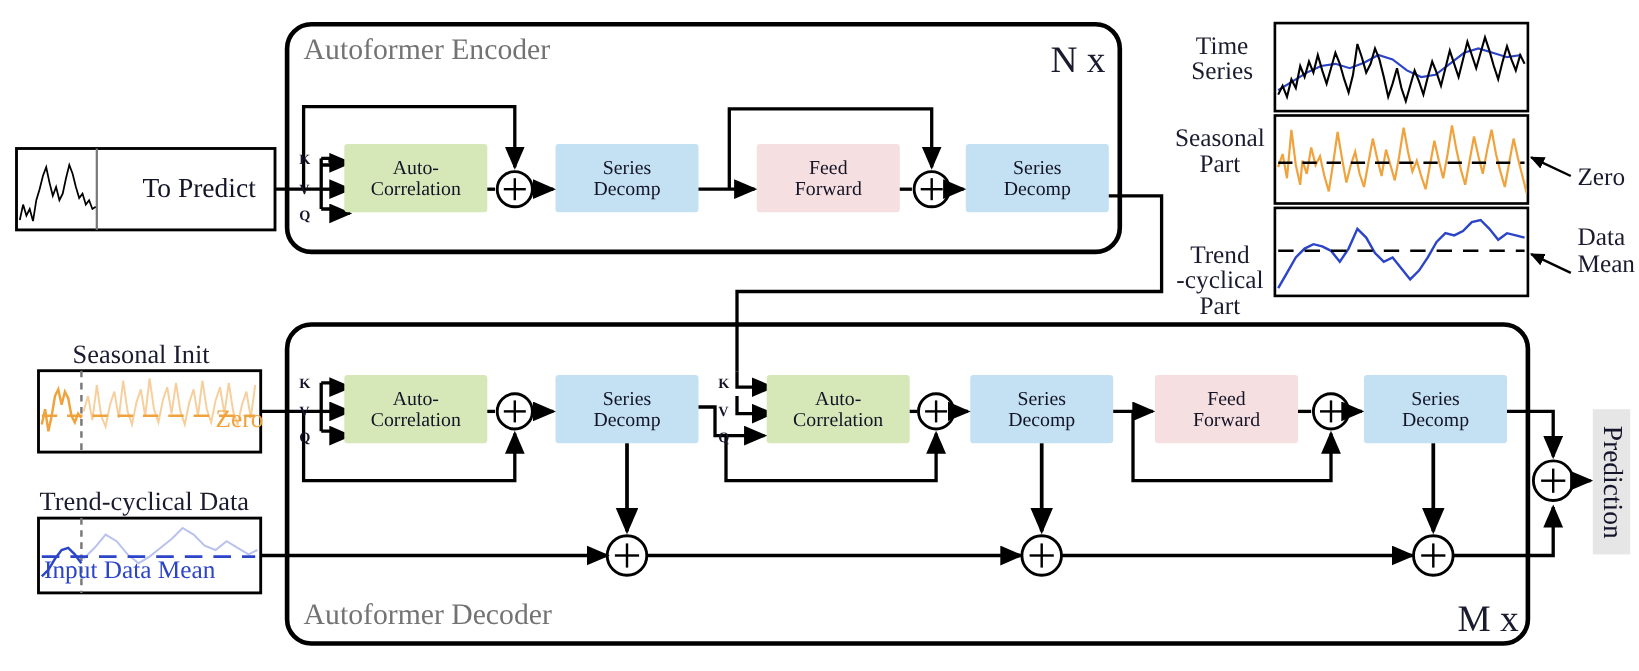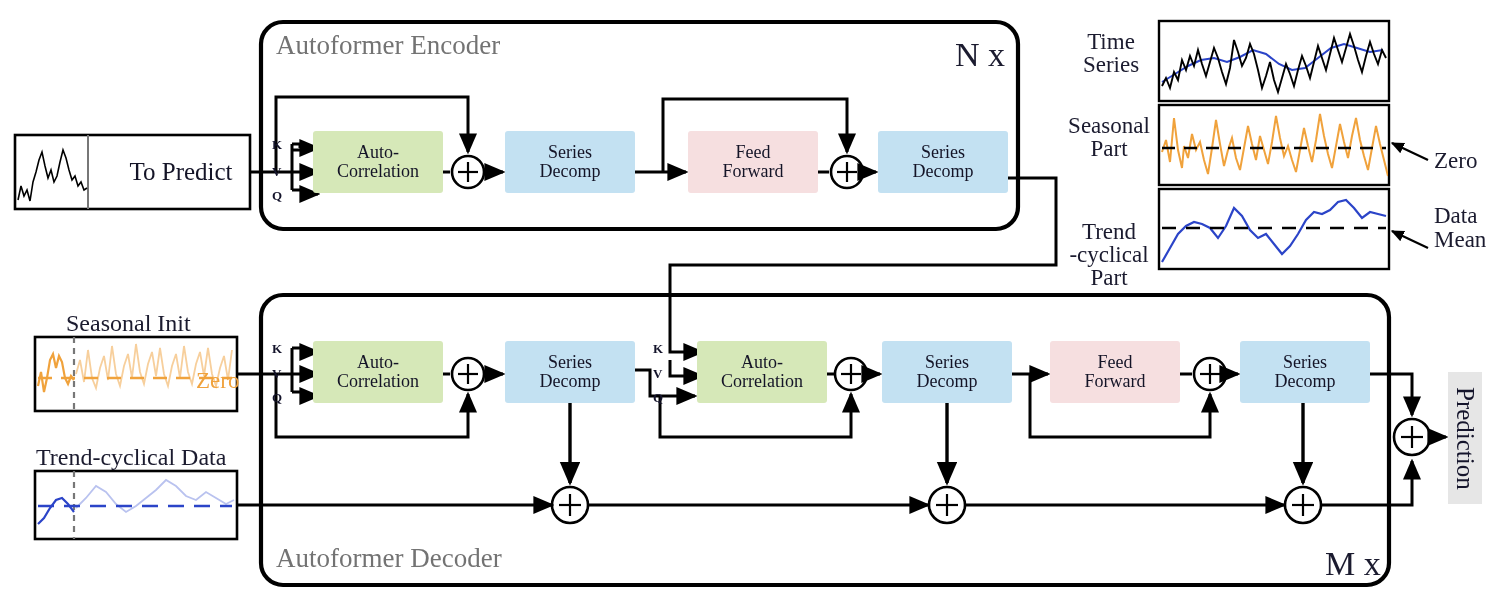--- a/index.html
+++ b/index.html
@@ -311,20 +311,21 @@
     <span>Decomp</span>
   </div>
 
   <div class="boxtitle" style="left:276px;top:543px;">Autoformer Decoder</div>
   <div class="nx" style="left:1325px;top:545px;">M x</div>
 
   <div class="lbl" style="left:66px;top:310px;font-size:24px;">Seasonal Init</div>
   <div class="lbl" style="left:196px;top:368px;font-size:23px;color:#f0a23c;">Zero</div>
 
   <div class="lbl" style="left:36px;top:444px;font-size:24px;">Trend-cyclical Data</div>
+  <div class="lbl" style="left:40px;top:505px;font-size:23px;color:#2b44c8;">Input Data Mean</div>
 
   <div class="kvq" style="left:272px;top:341px;">K</div>
   <div class="kvq" style="left:272px;top:366px;">V</div>
   <div class="kvq" style="left:272px;top:390px;">Q</div>
 
   <div class="kvq" style="left:653px;top:341px;">K</div>
   <div class="kvq" style="left:653px;top:366px;">V</div>
   <div class="kvq" style="left:653px;top:390px;">Q</div>
 
   <div class="blk-label" style="left:313px;top:341px;width:130px;height:62px;flex-direction:column;">

